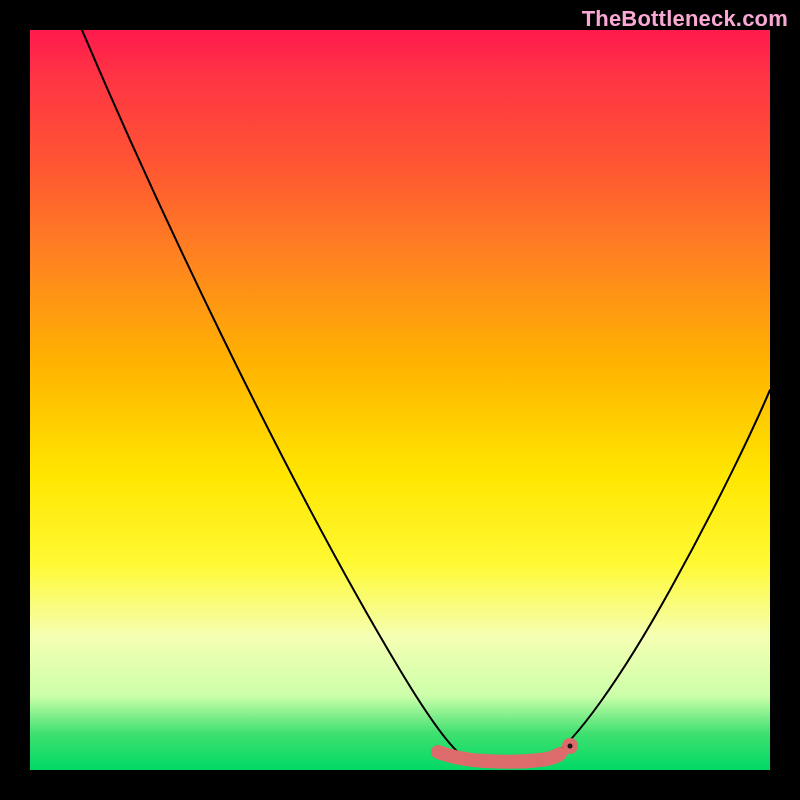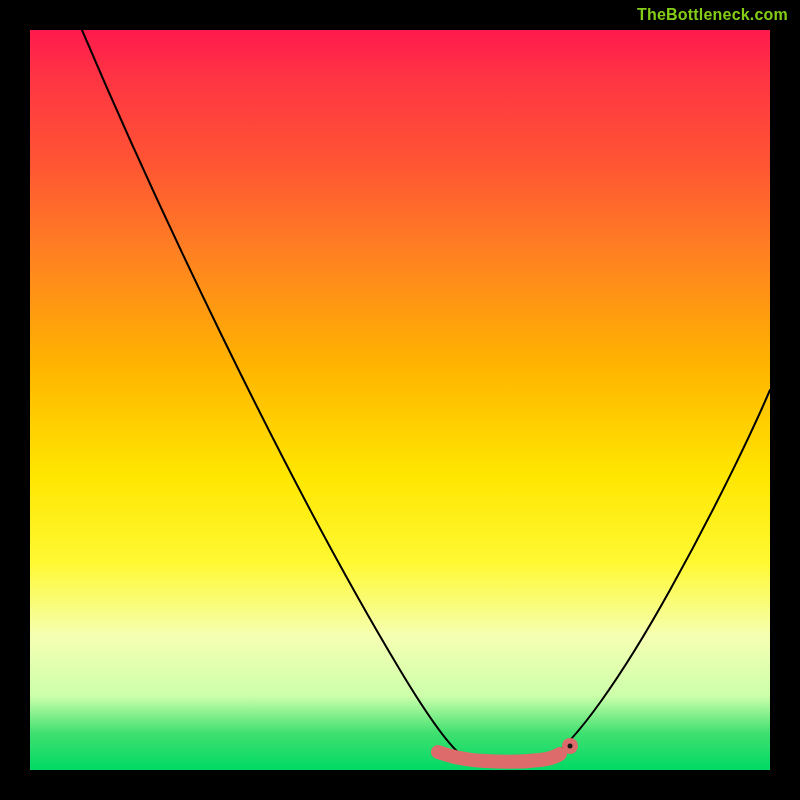--- a/index.html
+++ b/index.html
@@ -34,23 +34,23 @@
       #f5ffb3 82%,
       #ccffaa 90%,
       #40e070 95%,
       #00d964 100%
     );
   }
   .watermark {
     position: absolute;
     top: 6px;
     right: 12px;
-    font-size: 16px;
+    font-size: 22px;
     font-weight: 600;
-    color: #84cc16;
+    color: #f9a8d4;
     letter-spacing: 0.2px;
     user-select: none;
   }
   svg.overlay {
     position: absolute;
     left: 0;
     top: 0;
     width: 740px;
     height: 740px;
   }

